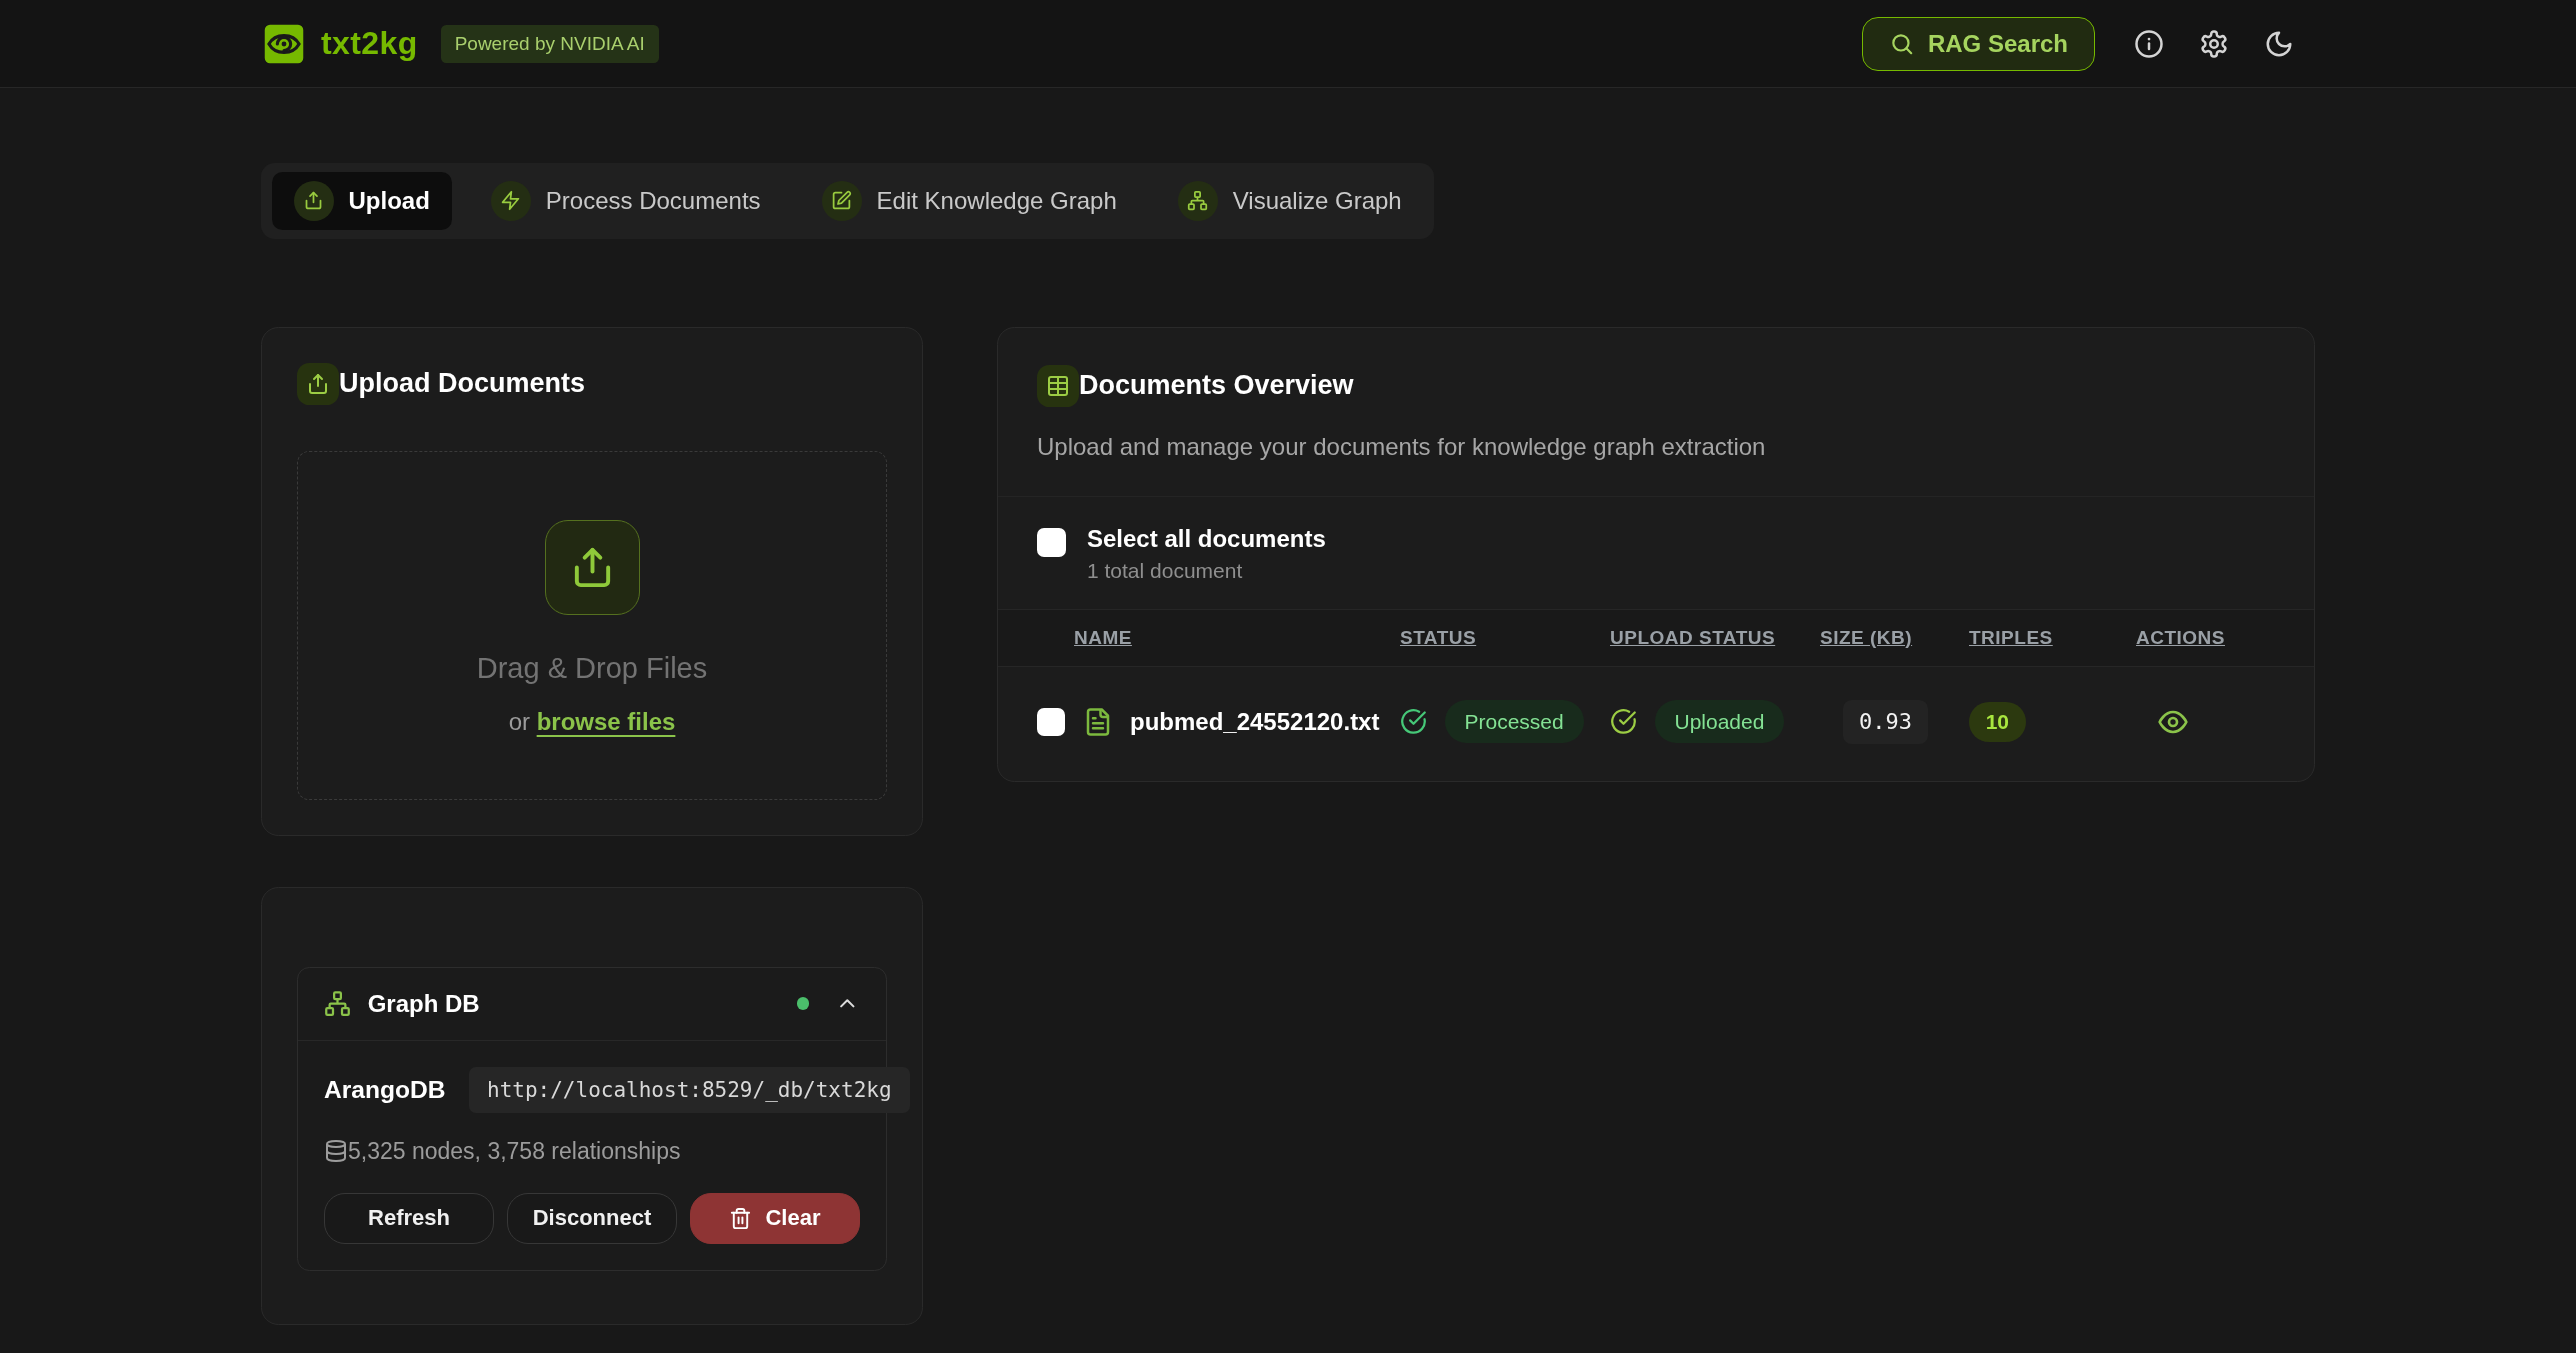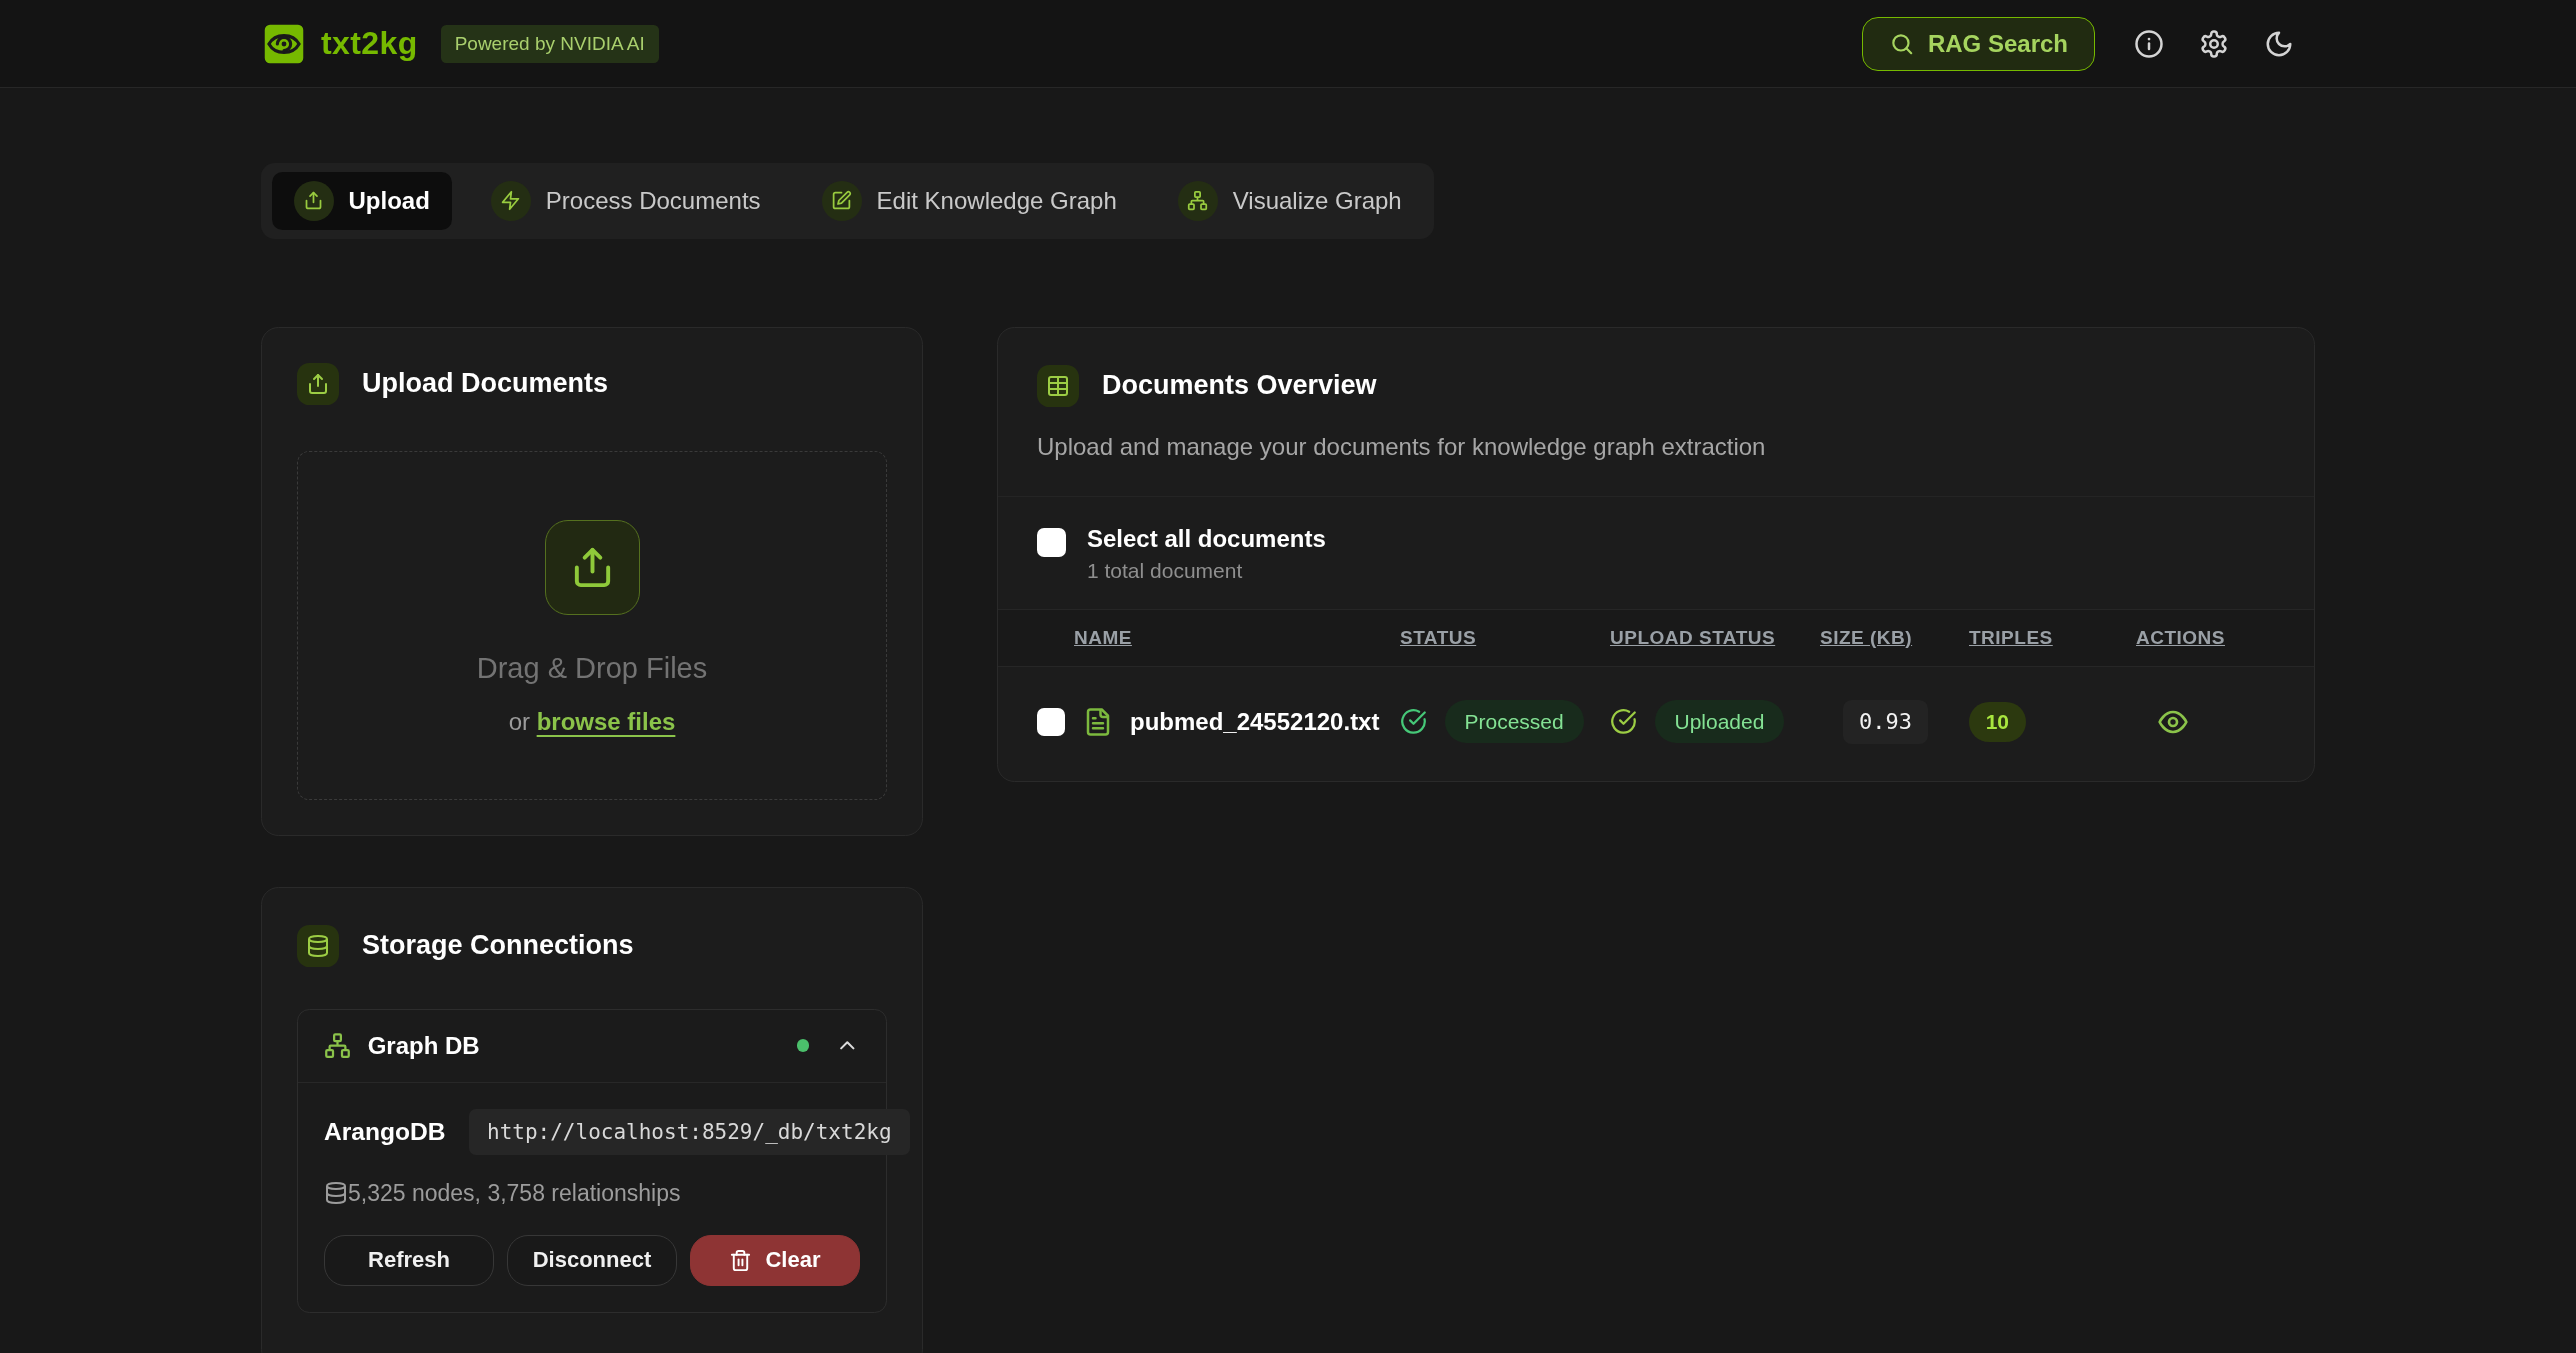--- a/index.html
+++ b/index.html
@@ -52,21 +52,21 @@
     color: #98cb3f; display: flex; align-items: center; justify-content: center; flex: none;
   }
   .tab-ic .ic { width: 21px; height: 21px; }
 
   .content { display: flex; gap: 74px; margin-top: 88px; align-items: flex-start; }
   .col-left { width: 662px; flex: none; }
   .col-right { flex: 1; }
 
   .card { background: #1c1c1c; border: 0.9px solid #2a2a2a; border-radius: 17.5px; }
 
-  .card-head { display: flex; align-items: center; gap: 23px; }
+  .card-head { display: flex; align-items: center; }
   .sq-ic {
     width: 42px; height: 42px; border-radius: 12.3px; background: #27330f;
     color: #9ccd44; display: flex; align-items: center; justify-content: center; flex: none;
   }
   .sq-ic .ic { width: 24px; height: 24px; }
   .card-title { font-size: 27px; font-weight: bold; color: #ffffff; }
 
   
   .upload-card { padding: 35px; }
   .dropzone {
@@ -339,28 +339,20 @@
             </span>
           <div class="dz-title">Drag &amp; Drop Files</div>
           <div class="dz-sub">
             <span>or</span>
             <span class="dz-link">browse files</span>
           </div>
         </div>
       </section>
 
       <section class="card storage-card">
-        <div class="card-head">
-          <span class="sq-ic">
-              <svg class="ic" viewBox="0 0 24 24">
-                <use href="#i-database"></use>
-              </svg>
-            </span>
-          <h2 class="card-title" style="margin:0">Storage Connections</h2>
-        </div>
 
         <div class="subcard first">
           <div class="subcard-head">
             <svg class="db-ic" viewBox="0 0 24 24">
                 <use href="#i-network"></use>
               </svg>
             <span class="subcard-label">Graph DB</span>
             <span class="subcard-right">
               <span class="status-dot green"></span>
               <svg class="chev" viewBox="0 0 24 24">

